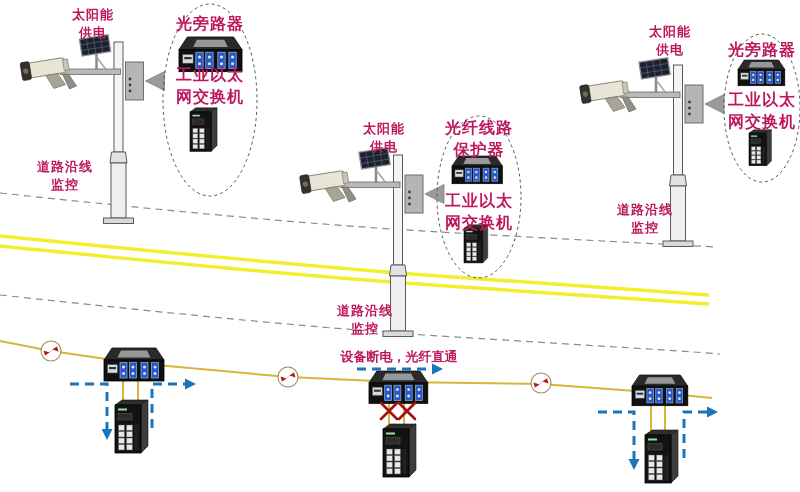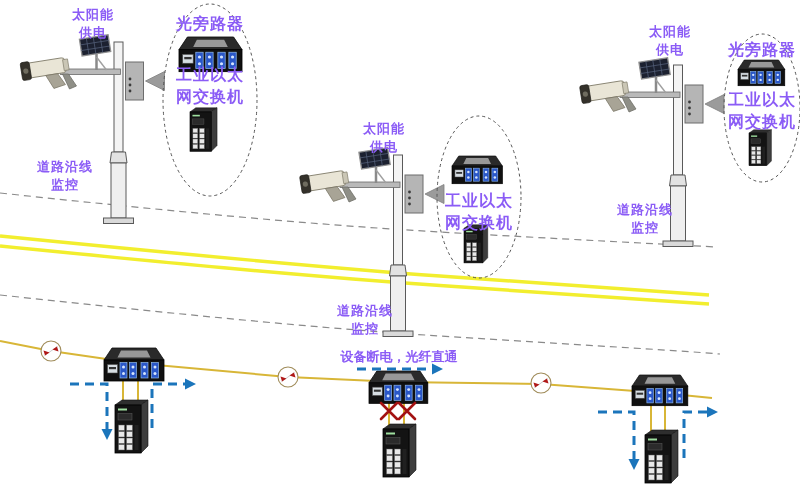--- a/index.html
+++ b/index.html
@@ -2,21 +2,21 @@
 <html><head>
 <meta charset="utf-8">
 <style>
   html,body{margin:0;padding:0;background:#ffffff;}
   .stage{
     position:relative;width:800px;height:492px;overflow:hidden;background:#ffffff;
     font-family:"DejaVu Sans","Liberation Sans",sans-serif;
   }
   .stage svg{position:absolute;left:0;top:0;}
   .lbl{
-    position:absolute;font-weight:bold;color:#8b5cf6;text-align:center;
+    position:absolute;font-weight:bold;color:#be185d;text-align:center;
     font-size:13px;line-height:1.35;letter-spacing:1px;
     font-family:"DejaVu Serif","Liberation Serif",serif;
   }
   .lbl span{display:block;}
   .lbl.small{font-size:16px;}
   .lbl.note{font-size:13px;letter-spacing:0;}
 </style>
 </head>
 <body>
 
@@ -206,20 +206,24 @@
   </div>
 
   <div class="lbl small" style="left:168px;top:13px;width:84px;">
     <span>光旁路器</span>
   </div>
   <div class="lbl small" style="left:168px;top:64px;width:84px;">
     <span>工业以太</span>
       <span>网交换机</span>
   </div>
 
+  <div class="lbl small" style="left:437px;top:117px;width:84px;">
+    <span>光纤线路</span>
+      <span>保护器</span>
+  </div>
   <div class="lbl small" style="left:437px;top:190px;width:84px;">
     <span>工业以太</span>
       <span>网交换机</span>
   </div>
 
   <div class="lbl small" style="left:722px;top:39px;width:80px;">
     <span>光旁路器</span>
   </div>
   <div class="lbl small" style="left:722px;top:89px;width:80px;">
     <span>工业以太</span>

